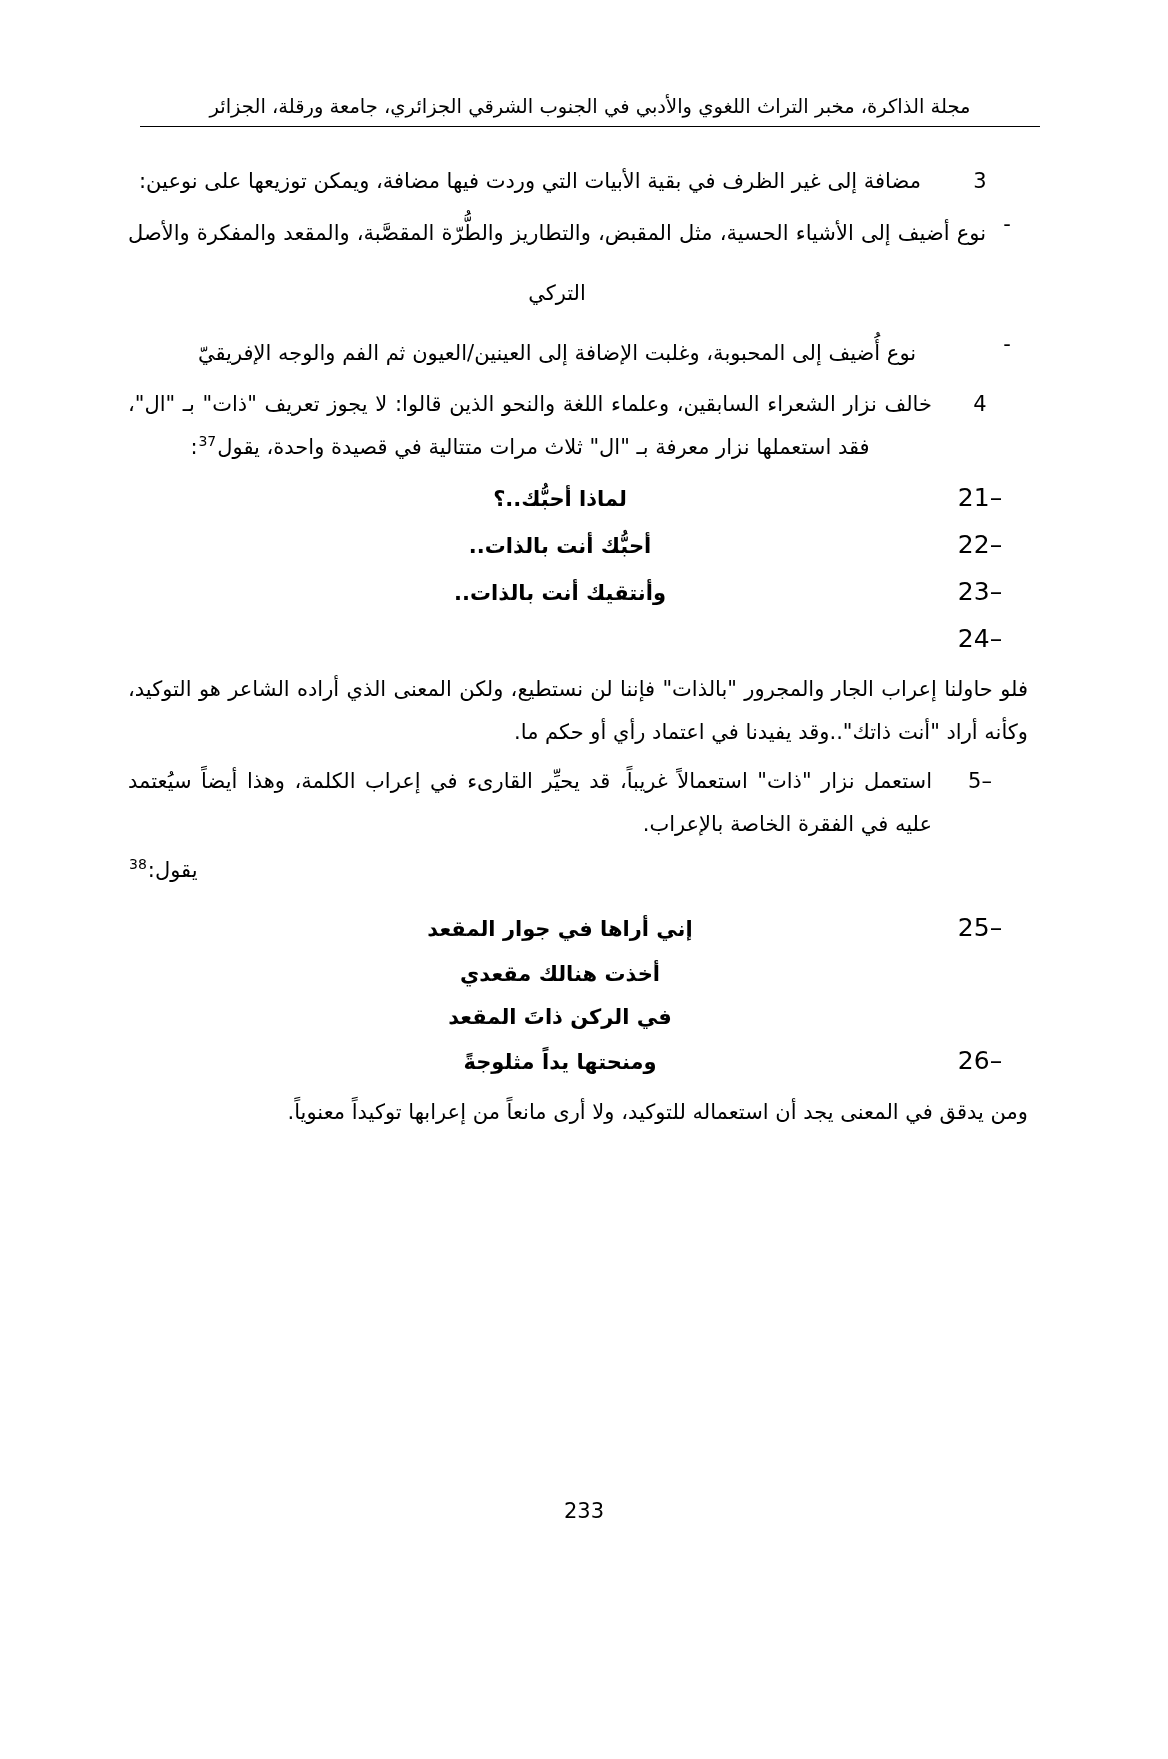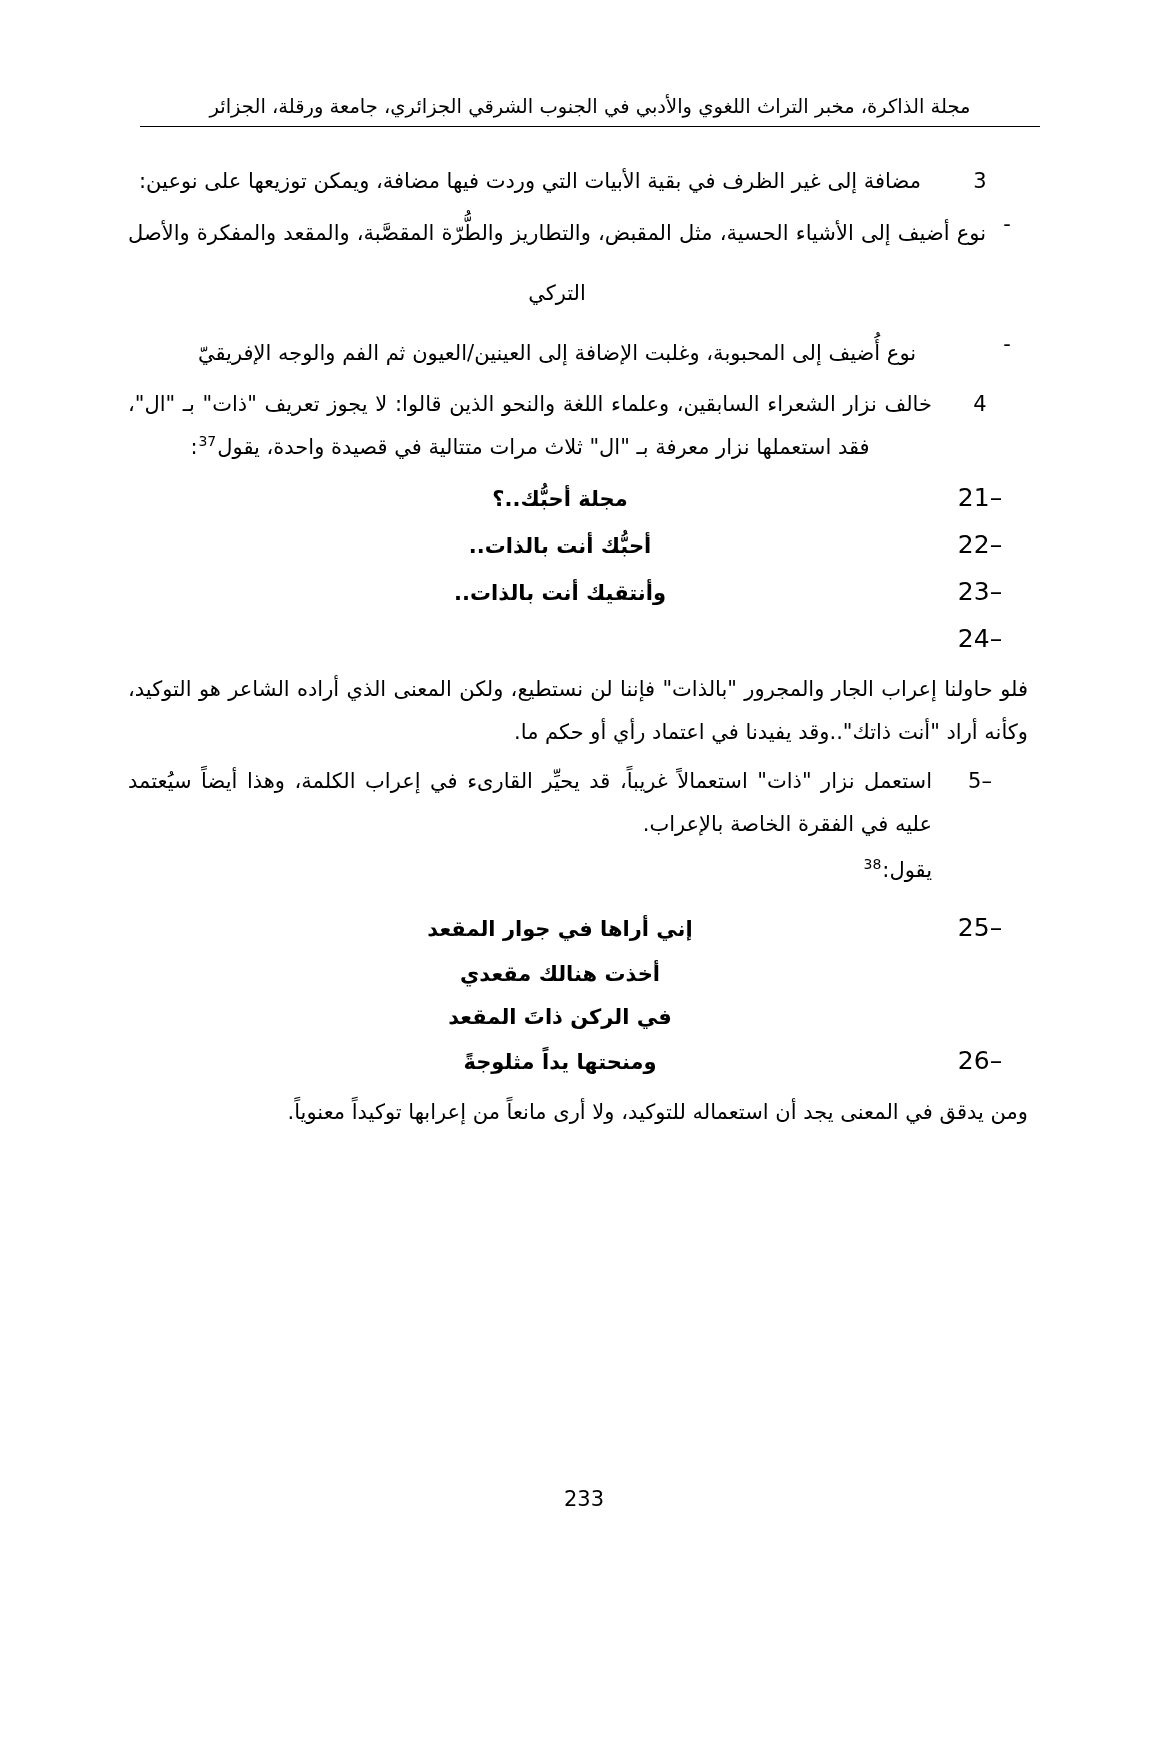--- a/index.html
+++ b/index.html
@@ -153,21 +153,21 @@
     unicode-bidi: isolate;
     padding: 0 1px;
   }
 
   .spacer-sm { height: 6px; }
   .spacer-md { height: 12px; }
 
   
   .folio {
     position: absolute;
-    bottom: 248px;
+    bottom: 236px;
     left: 0;
     right: 0;
     text-align: center;
     font-size: 21px;
     direction: ltr;
   }
 </style>
 </head>
 <body>
 
@@ -198,21 +198,21 @@
     <div class="num-item">
       <div class="num">4</div>
       <div class="num-body"><span>خالف نزار الشعراء السابقين، وعلماء اللغة والنحو الذين قالوا: لا يجوز تعريف "ذات" بـ "ال"، فقد استعملها نزار معرفة بـ "ال" ثلاث مرات متتالية في قصيدة واحدة، يقول</span><sup class="fn">37</sup><span>:</span></div>
     </div>
 
     <div class="spacer-sm"></div>
 
     <div>
       <div class="verse-row">
         <div class="vnum"><span>21</span>–</div>
-        <div class="vtext">مجلة أحبُّك..؟</div>
+        <div class="vtext">لماذا أحبُّك..؟</div>
       </div>
       <div class="verse-row">
         <div class="vnum"><span>22</span>–</div>
         <div class="vtext">أحبُّك أنت بالذات..</div>
       </div>
       <div class="verse-row">
         <div class="vnum"><span>23</span>–</div>
         <div class="vtext">وأنتقيك أنت بالذات..</div>
       </div>
       <div class="verse-row">
@@ -226,21 +226,21 @@
 
     <div class="spacer-sm"></div>
 
     <div class="num-item">
       <div class="num"><span>5</span>–</div>
       <div class="num-body last-right">استعمل نزار "ذات" استعمالاً غريباً، قد يحيِّر القارىء في إعراب الكلمة، وهذا أيضاً سيُعتمد عليه في الفقرة الخاصة بالإعراب.</div>
     </div>
 
     <div class="verse-row cont">
       <div class="vnum">&nbsp;</div>
-      <div class="vtext" style="font-weight:normal;text-align:right;padding-left:0;"><span>يقول:</span><sup class="fn">38</sup></div>
+      <div class="vtext" style="font-weight:normal;text-align:left;padding-left:0;"><span>يقول:</span><sup class="fn">38</sup></div>
     </div>
 
     <div class="spacer-md"></div>
 
     <div>
       <div class="verse-row">
         <div class="vnum"><span>25</span>–</div>
         <div class="vtext">إني أراها في جوار المقعد</div>
       </div>
       <div class="verse-row cont tight">

